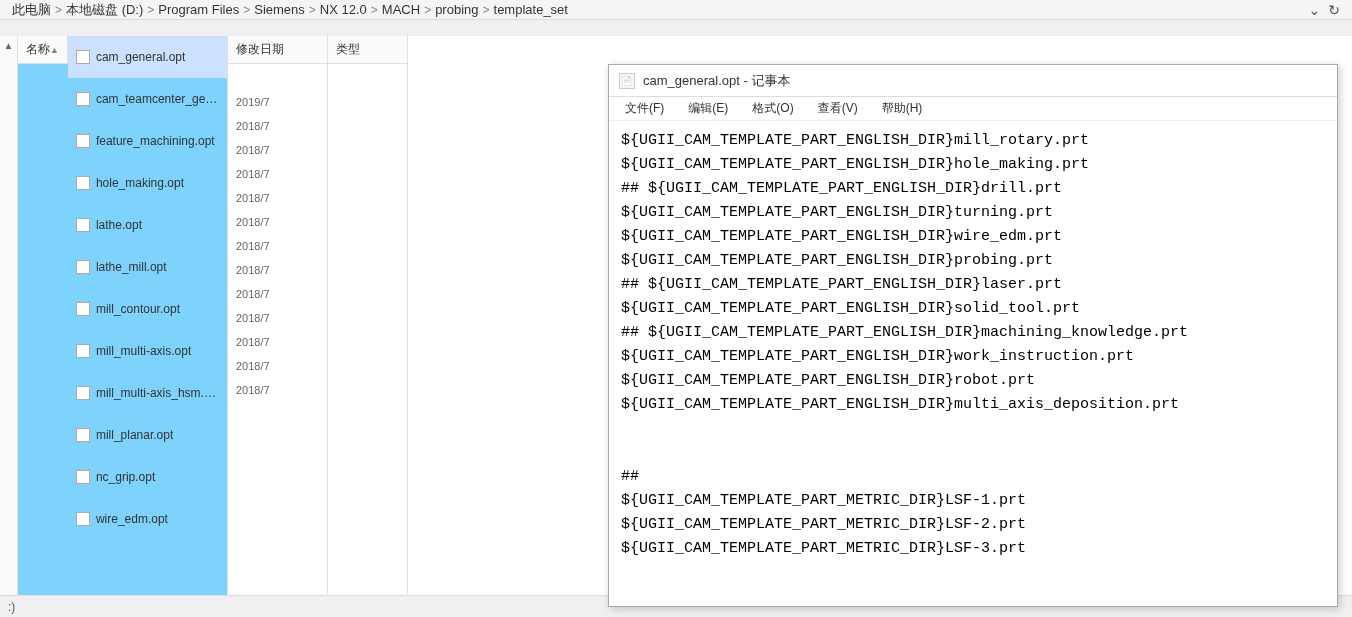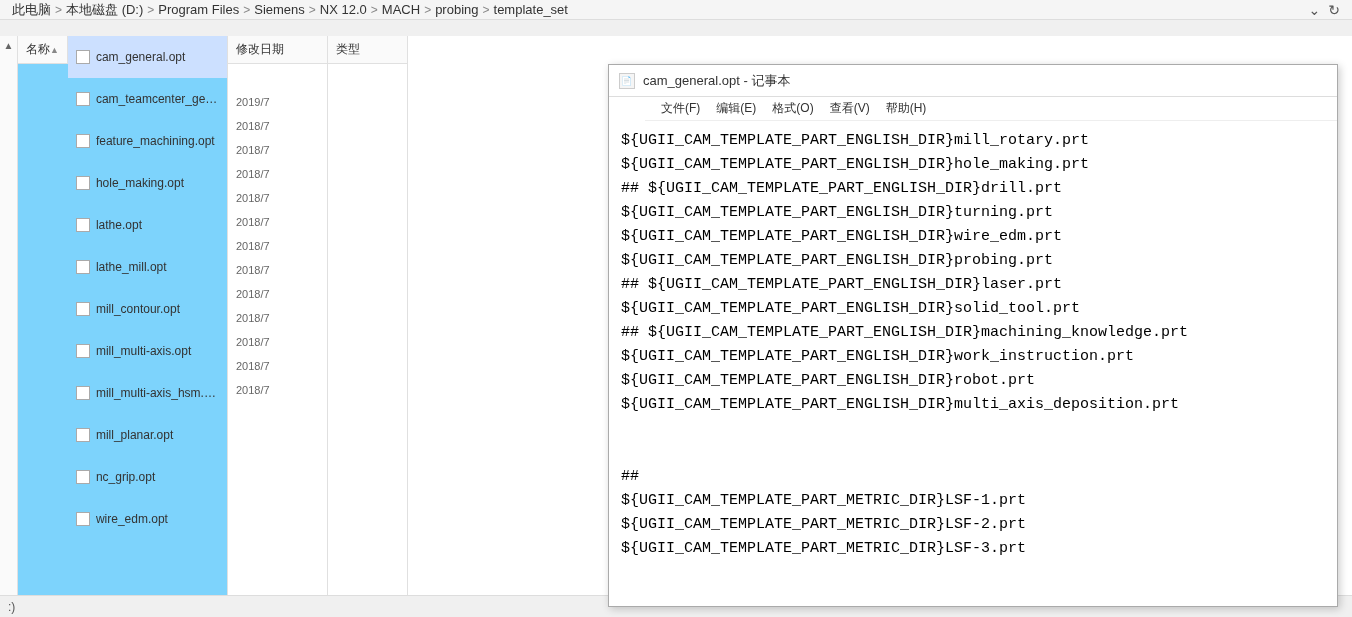--- a/index.html
+++ b/index.html
@@ -154,27 +154,26 @@
       justify-content: center;
       font-size: 10px;
     }
     .notepad-title-text {
       font-size: 13px;
       color: #333;
       font-weight: normal;
     }
     .notepad-menubar {
       display: flex;
-      gap: 0;
+      gap: 8px;
       padding: 2px 8px;
       border-bottom: 1px solid #eee;
       background: white;
       height: 24px;
       align-items: center;
-      margin-left: 36px;
     }
     .menu-item {
       padding: 2px 8px;
       font-size: 12px;
       color: #333;
       cursor: pointer;
     }
     .notepad-content {
       flex: 1;
       padding: 8px 12px;

